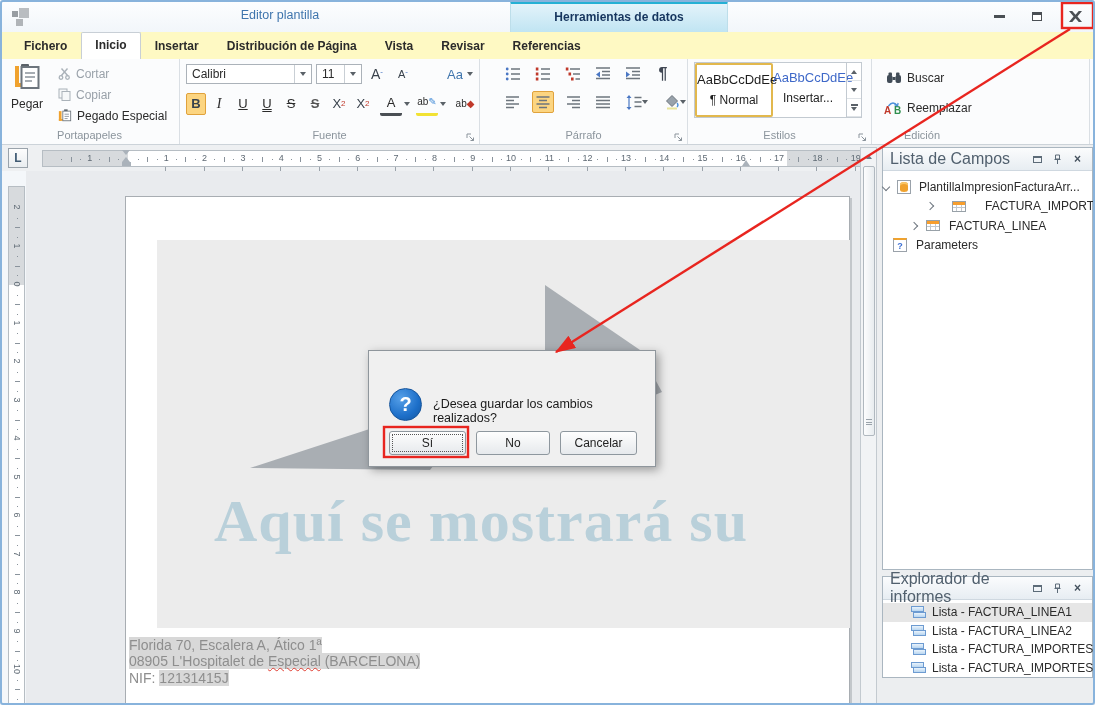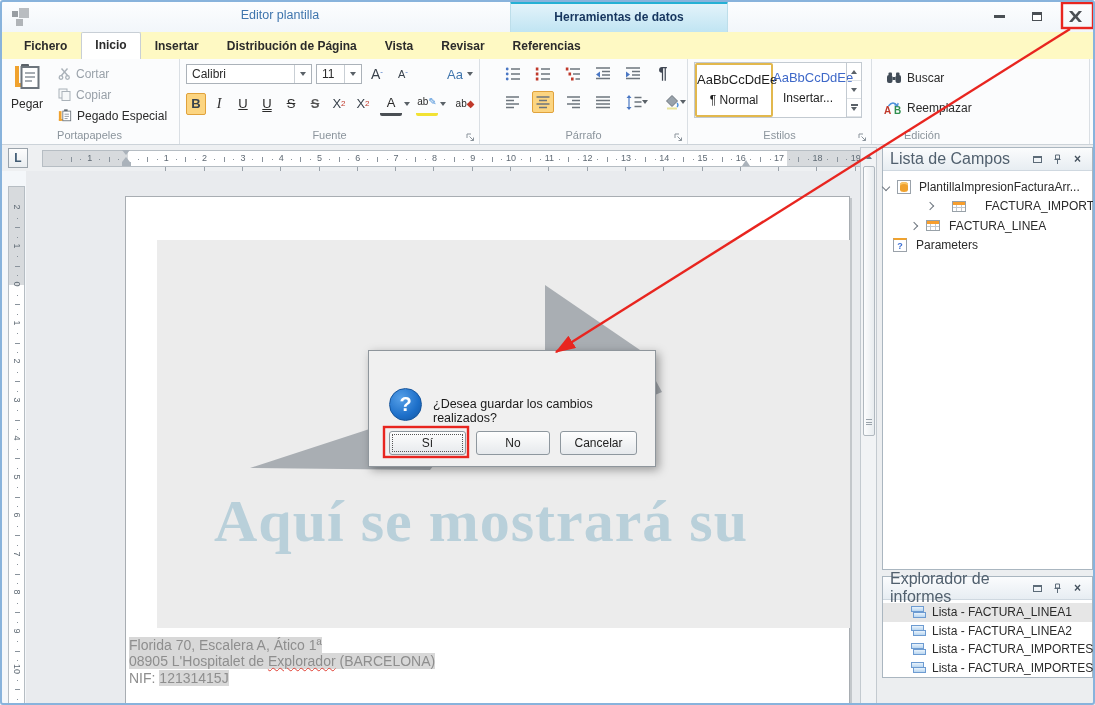--- a/index.html
+++ b/index.html
@@ -611,21 +611,21 @@
         <polygon points="483,112 443,178 505,152" fill="#a9aeb3"></polygon>
         <polygon points="93,228 338,148 273,230" fill="#a9aeb3"></polygon>
       </svg>
     </div>
     <div class="watermark">Aquí se mostrará su</div>
     <div class="address">
       <div>
         <span class="hl">Florida 70, Escalera A, Ático 1ª</span>
       </div>
       <div>
-        <span class="hl">08905 L'Hospitalet de </span><span class="hl sq">Explorador</span><span class="hl"> (BARCELONA)</span>
+        <span class="hl">08905 L'Hospitalet de </span><span class="hl sq">Especial</span><span class="hl"> (BARCELONA)</span>
       </div>
       <div>
         <span>NIF: </span><span class="hl">12131415J</span>
       </div>
     </div>
   </div>
 
   <div class="vscroll">
     <span class="sc-up">
         <span class="tri-u"></span>

